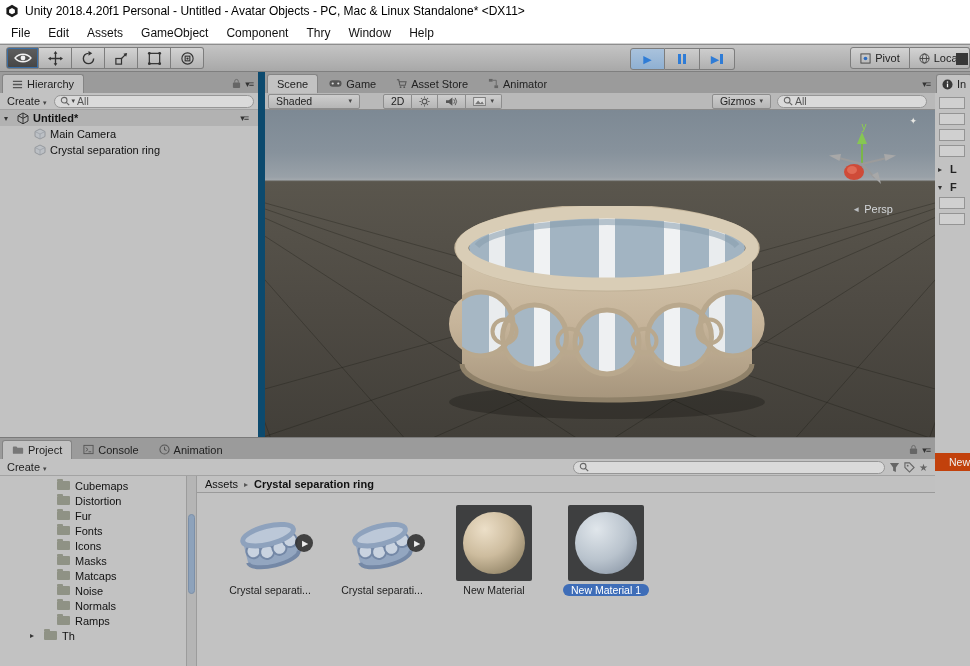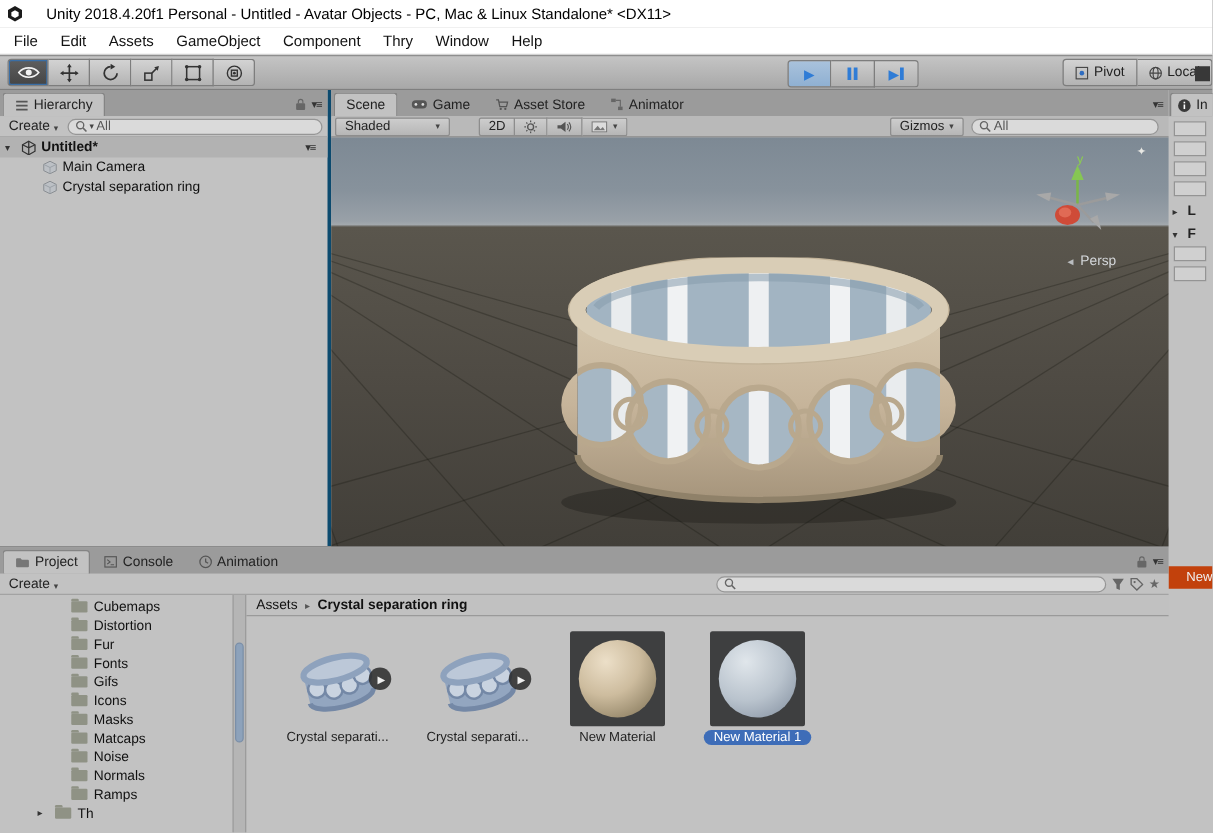--- a/index.html
+++ b/index.html
@@ -1,21 +1,21 @@
 <!DOCTYPE html>
 <html><head>
 <meta charset="utf-8">
 <style>
 *{box-sizing:border-box;margin:0;padding:0;}
 html,body{width:970px;height:666px;overflow:hidden;}
 body{font-family:"Liberation Sans","DejaVu Sans",sans-serif;font-size:11px;color:#111;background:#c2c2c2;}
 .app{width:970px;height:666px;display:flex;flex-direction:column;position:relative;background:#c2c2c2;}
 
 
-.titlebar{height:22px;background:#fff;display:flex;align-items:center;gap:18px;padding-left:5px;font-size:12px;color:#000;flex:0 0 auto;}
+.titlebar{height:22px;background:#fff;display:flex;align-items:center;gap:6px;padding-left:5px;font-size:12px;color:#000;flex:0 0 auto;}
 .menubar{height:22px;background:#fff;display:flex;align-items:center;padding-left:2px;font-size:12px;border-bottom:1px solid #d2d2d2;flex:0 0 auto;}
 .menu-item{padding:3px 9px;cursor:default;}
 
 
 .toolbar{height:28px;background:linear-gradient(#c4c4c4,#a8a8a8);border-top:1px solid #8e8e8e;border-bottom:1px solid #7f7f7f;position:relative;display:flex;align-items:center;flex:0 0 auto;justify-content:space-between;}
 .tool-group{display:flex;margin-left:6px;}
 .tbtn{width:33px;height:22px;display:flex;align-items:center;justify-content:center;background:linear-gradient(#d3d3d3,#b3b3b3);border:1px solid #7d7d7d;border-left:none;}
 .tbtn:first-child{border-left:1px solid #7d7d7d;border-radius:3px 0 0 3px;}
 .tbtn:last-child{border-radius:0 3px 3px 0;}
 .tbtn.selected{background:linear-gradient(#5e5e5e,#454545);box-shadow:inset 0 0 0 1px #3a6ea5;}
@@ -47,21 +47,21 @@
 .icon svg{display:block;}
 
 
 .mini-toolbar{height:17px;background:#c2c2c2;border-bottom:1px solid #a3a3a3;display:flex;align-items:center;padding:0 4px;gap:4px;flex:0 0 auto;}
 .create-btn{display:flex;align-items:flex-end;gap:3px;font-size:11px;color:#222;padding:0 3px;}
 .caret{font-size:7px;color:#444;}
 .search-pill{flex:1;height:13px;background:#dadada;border:1px solid #969696;border-radius:7px;display:flex;align-items:center;padding:0 5px;gap:2px;min-width:0;}
 .search-pill input{flex:1;min-width:0;border:none;background:transparent;font-size:10.5px;color:#555;outline:none;font-family:inherit;}
 
 
-.hierarchy{width:265px;border-right:3px solid #0c4a6e;display:flex;flex-direction:column;background:#c2c2c2;flex:0 0 auto;}
+.hierarchy{width:265px;border-right:7px solid #0c4a6e;display:flex;flex-direction:column;background:#c2c2c2;flex:0 0 auto;}
 .tree{flex:1;}
 .tree-row{height:16px;display:flex;align-items:center;gap:4px;padding:0 4px;}
 .tree-row.scene-row{background:#b2b2b2;font-weight:bold;}
 .tree-row.child{padding-left:34px;}
 .disc{font-size:8px;color:#333;width:9px;}
 
 
 .scene-panel{flex:1;display:flex;flex-direction:column;min-width:0;}
 .scene-toolbar{height:17px;background:#b9b9b9;border-bottom:1px solid #8b8b8b;display:flex;align-items:center;padding:0 3px;gap:3px;flex:0 0 auto;}
 .sbtn{height:15px;display:flex;align-items:center;gap:4px;padding:0 7px;font-size:10.5px;color:#222;background:linear-gradient(#cdcdcd,#b6b6b6);border:1px solid #8d8d8d;border-radius:2px;}
@@ -574,24 +574,20 @@
             <div class="folder-row">
                 <span class="folder-glyph"></span>
                 <span>Fur</span>
               </div>
             <div class="folder-row">
                 <span class="folder-glyph"></span>
                 <span>Fonts</span>
               </div>
             <div class="folder-row">
                 <span class="folder-glyph"></span>
-                <span>Gifs</span>
-              </div>
-            <div class="folder-row">
-                <span class="folder-glyph"></span>
                 <span>Icons</span>
               </div>
             <div class="folder-row">
                 <span class="folder-glyph"></span>
                 <span>Masks</span>
               </div>
             <div class="folder-row">
                 <span class="folder-glyph"></span>
                 <span>Matcaps</span>
               </div>

